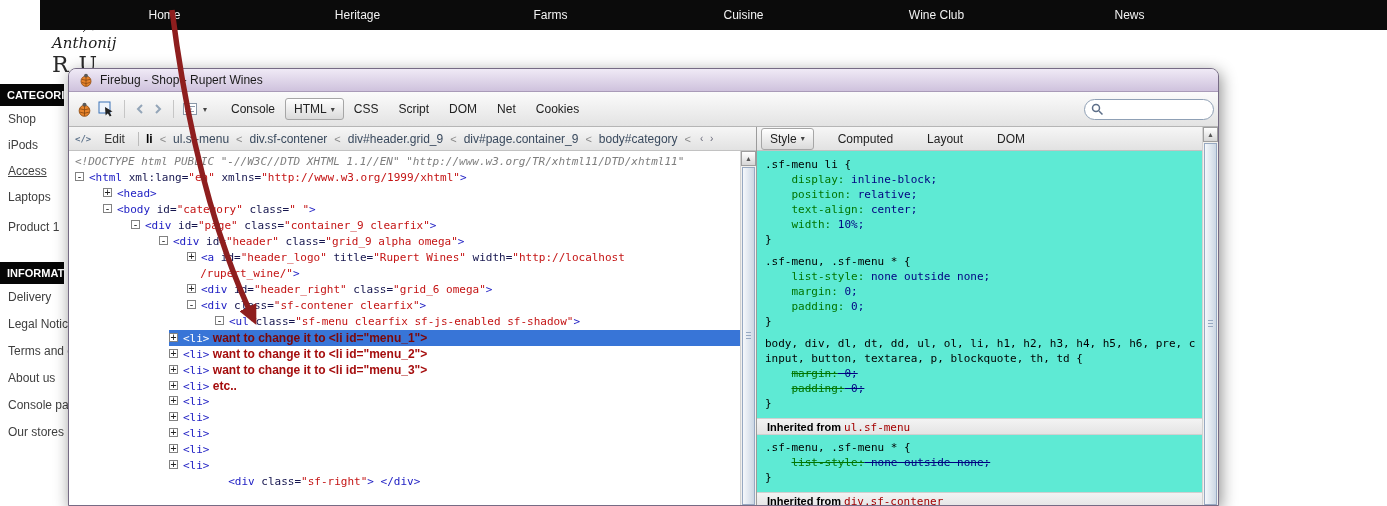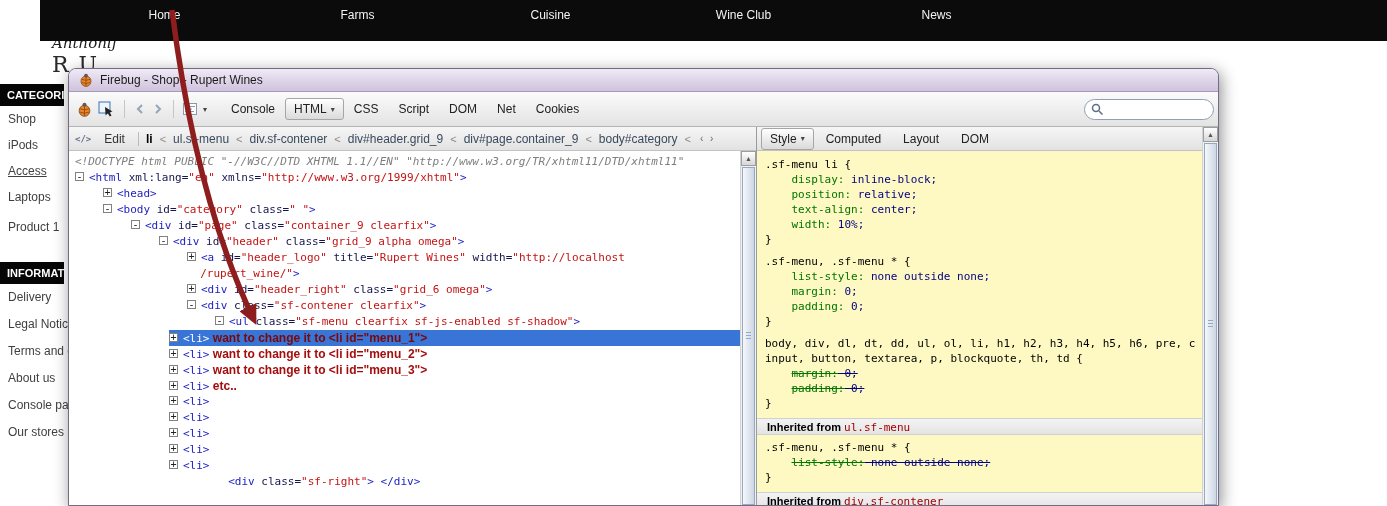--- a/index.html
+++ b/index.html
@@ -1,21 +1,21 @@
 <!DOCTYPE html>
 <html><head>
 <meta charset="utf-8">
 <style>
   * { box-sizing: border-box; margin: 0; padding: 0; }
   body { margin: 0; background: #fff; }
   .page { position: relative; width: 1387px; height: 506px; overflow: hidden;
           background: #fff; font-family: "Liberation Sans", sans-serif; }
 
   
-  .topnav { position: absolute; left: 40px; top: 0; right: 0; height: 41px; background: #0b0b0b; z-index: 3; }
+  .topnav { position: absolute; left: 40px; top: 0; right: 0; height: 30px; background: #0b0b0b; z-index: 3; }
   .nav-items { position: absolute; left: 28px; top: 0; height: 30px; display: flex; }
   .nav-item { width: 193px; line-height: 30px; text-align: center; color: #f3f3f3; font-size: 12px; cursor: pointer; }
 
   
   .logo { position: absolute; left: 52px; top: 24px; z-index: 2; cursor: pointer; }
   .logo-bird { display: block; margin-left: 30px; }
   .logo-script { font-family: "DejaVu Serif", serif; font-style: italic; font-size: 15px; color: #1c1c1c; }
   .logo-letters { font-family: "DejaVu Serif", serif; font-size: 22px; letter-spacing: 10px; color: #2a2a2a; }
 
   
@@ -85,22 +85,22 @@
   .vsb { position: absolute; right: 0; top: 24px; bottom: 0; width: 16px; background: #f2f1ee;
          border-left: 1px solid #d2d2d2; }
   .vsb.full { top: 0; }
   .sb-btn { height: 15px; border: 1px solid #9e9e9e; background: linear-gradient(#fff, #d6d6d6);
             font-size: 7px; line-height: 13px; text-align: center; color: #555; cursor: pointer; }
   .sb-thumb { position: absolute; left: 1px; right: 1px; top: 16px; bottom: 0;
               background: linear-gradient(90deg, #f5f8fb, #ccd7e4); border: 1px solid #97a9c2; cursor: pointer; }
   .sb-thumb::after { content: ""; position: absolute; left: 3px; right: 3px; top: 50%; margin-top: -4px; height: 7px;
               background: repeating-linear-gradient(to bottom, #97a9c2 0 1px, transparent 1px 3px); }
 
-  .fb-sidetabs { display: flex; align-items: center; gap: 2px; padding-left: 4px; margin-right: 16px; }
-  .fb-css { position: absolute; left: 0; right: 16px; top: 24px; bottom: 0; background: #fef9c3; overflow: hidden;
+  .fb-sidetabs { display: flex; align-items: center; gap: 14px; padding-left: 4px; margin-right: 16px; }
+  .fb-css { position: absolute; left: 0; right: 16px; top: 24px; bottom: 0; background: #5eead4; overflow: hidden;
             padding: 6px 0 0 8px; font: 11px/15px "DejaVu Sans Mono", monospace; cursor: default; }
   .cl { height: 15px; white-space: pre; overflow: hidden; }
   .rule { margin-bottom: 7px; }
   .ih { height: 17px; line-height: 16px; margin: 1px 0 5px -8px; padding-left: 10px;
         background: linear-gradient(#f3f3f3, #e4e4e4); border-top: 1px solid #d0d0d0; border-bottom: 1px solid #d0d0d0;
         font-family: "Liberation Sans", sans-serif; font-size: 11px; white-space: pre; }
   .t-selc { color: #000; }
   .t-prop { color: #007400; }
   .t-valc { color: #000080; }
   .t-sprop { color: #007400; text-decoration: line-through; }
@@ -111,20 +111,21 @@
   .arrow-overlay { position: absolute; inset: 0; z-index: 60; pointer-events: none; }
 </style>
 </head>
 <body>
 
 <div class="page">
 
   <nav class="topnav">
     <div class="nav-items">
       <span class="nav-item">Home</span>
+      <span class="nav-item">Heritage</span>
       <span class="nav-item">Farms</span>
       <span class="nav-item">Cuisine</span>
       <span class="nav-item">Wine Club</span>
       <span class="nav-item">News</span>
     </div>
   </nav>
 
   <div class="logo">
     <svg class="logo-bird" width="22" height="10" viewBox="0 0 22 10">
       <path d="M1 8 Q6 2 11 6 Q16 1 21 5" stroke="#444" stroke-width="1" fill="none"></path>

